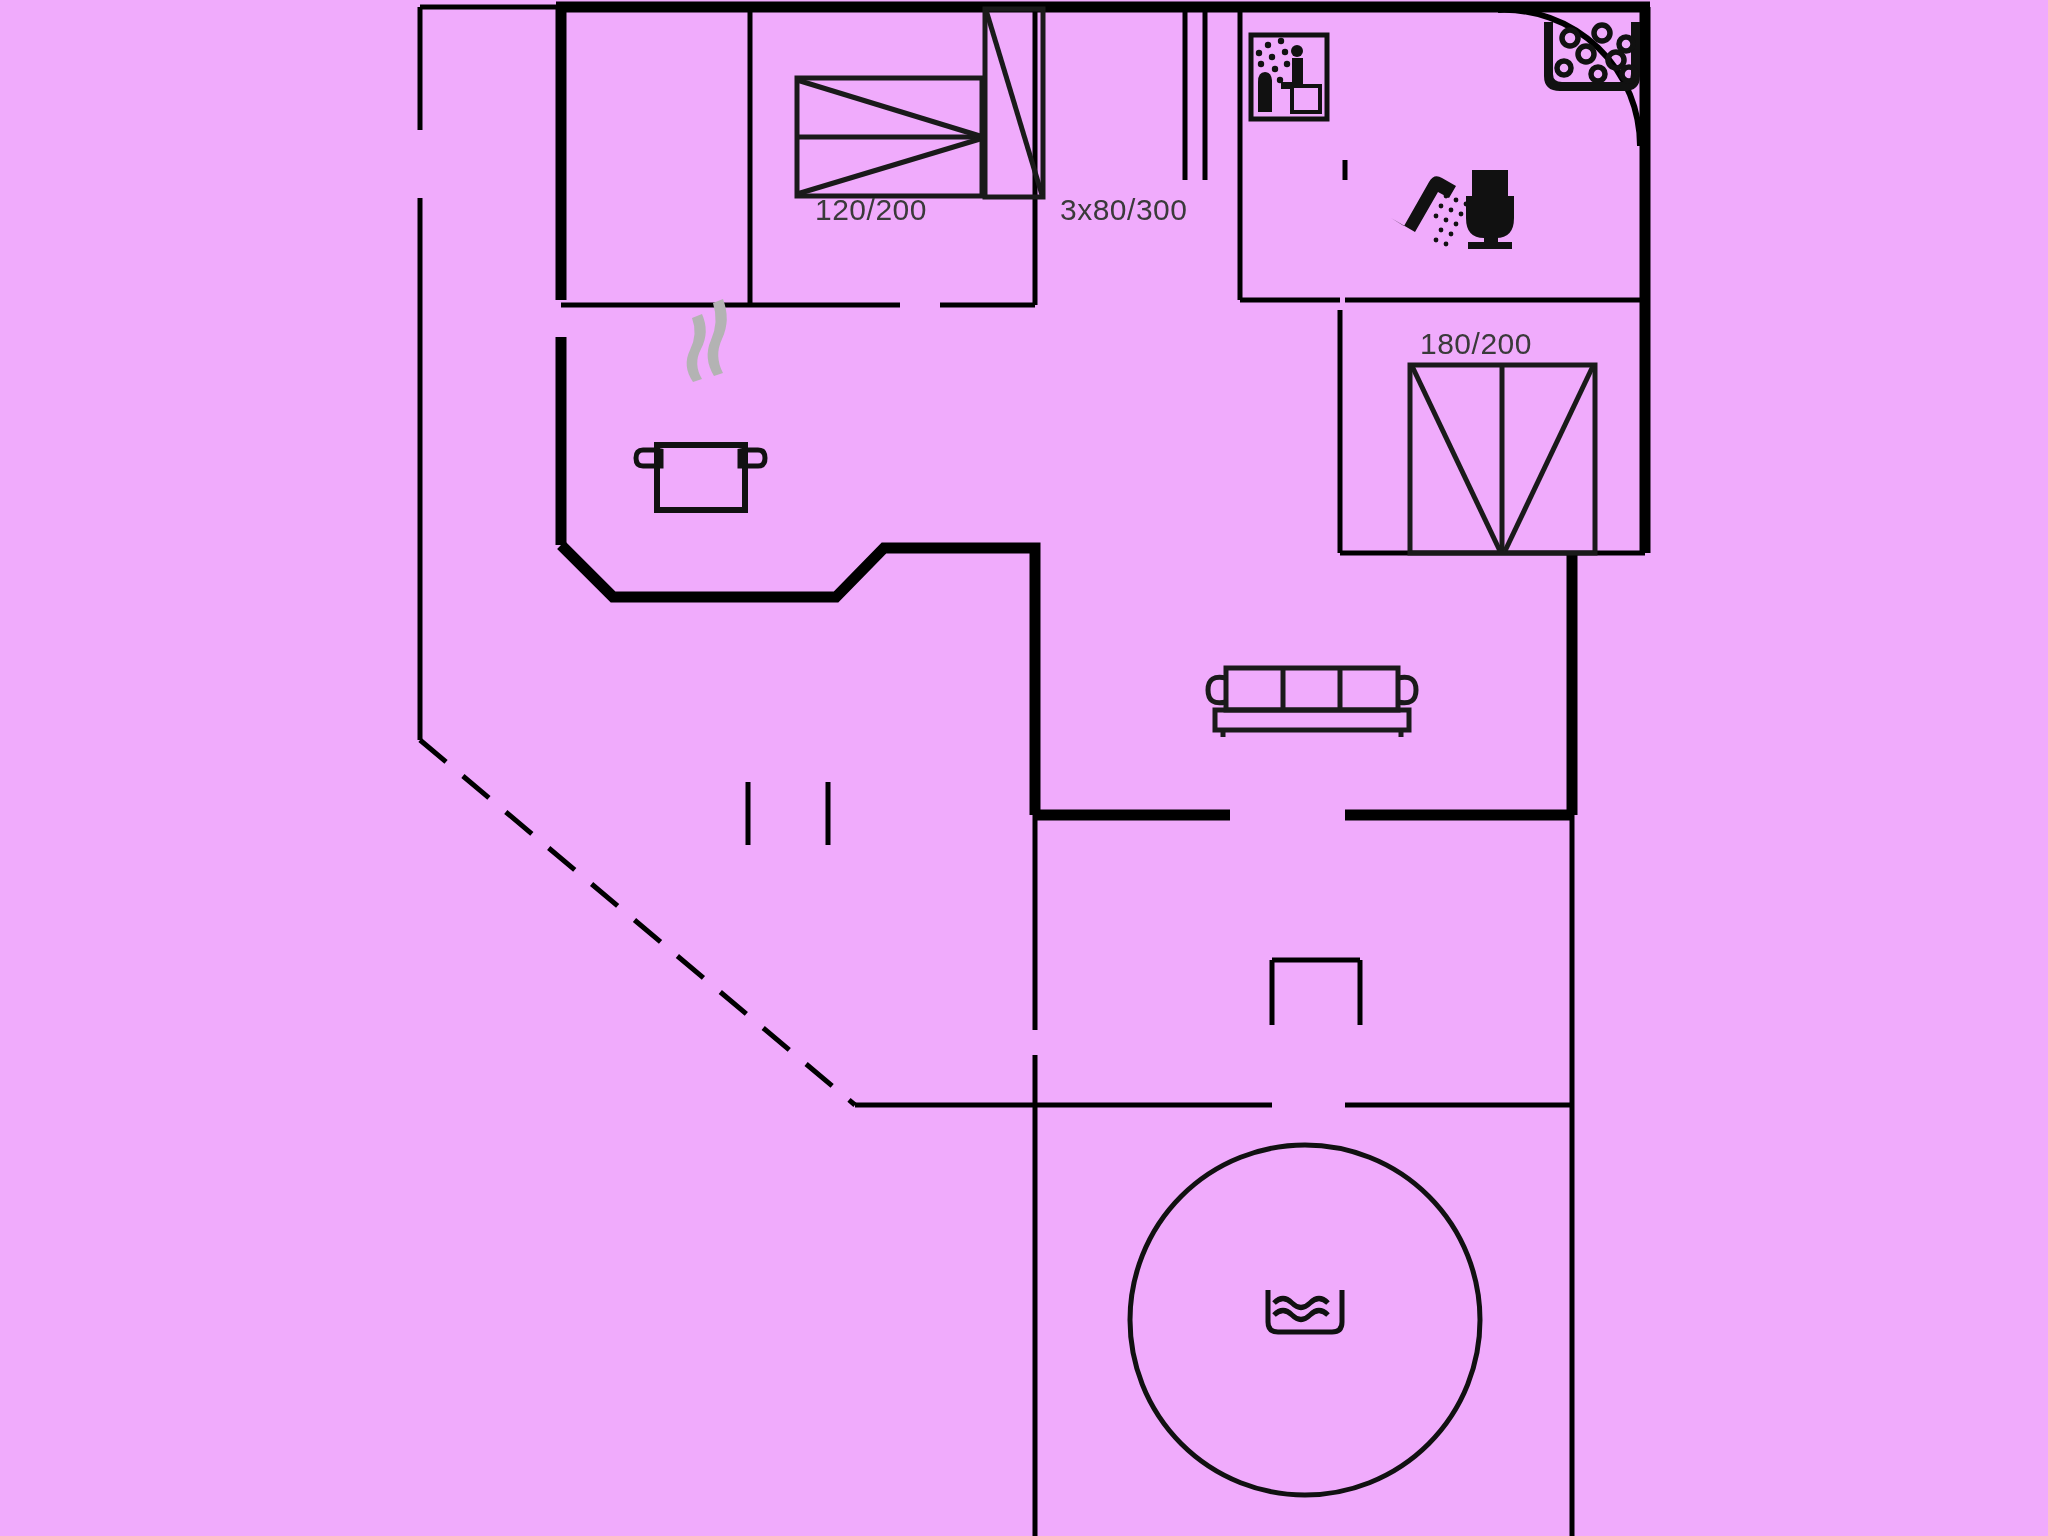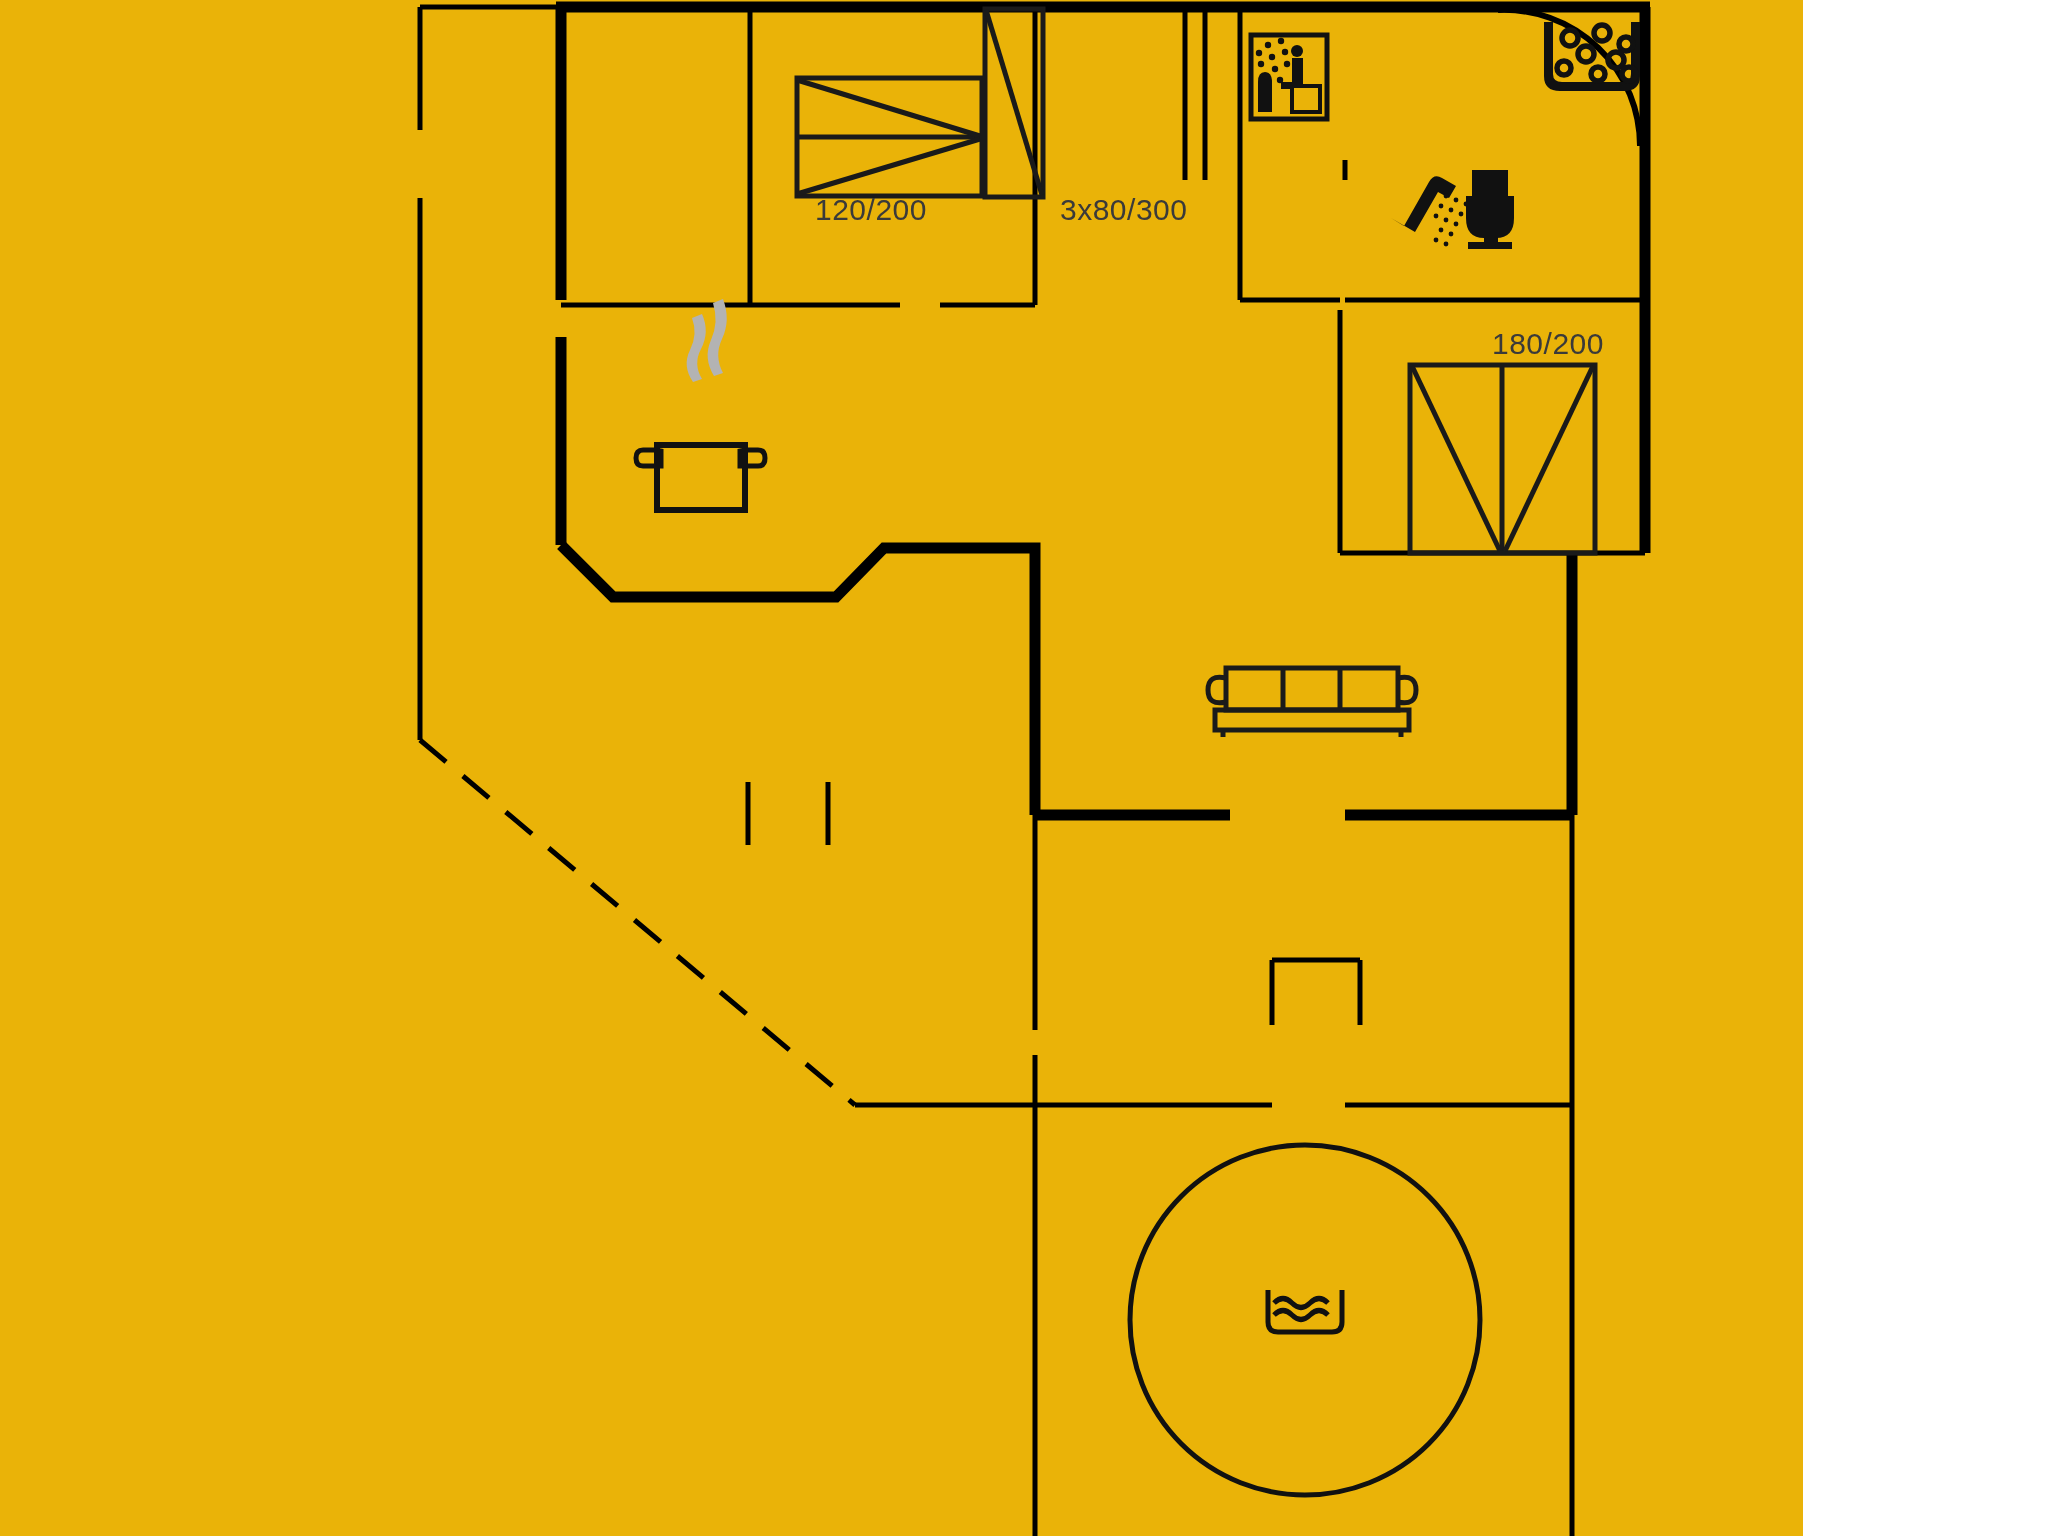--- a/index.html
+++ b/index.html
@@ -8,23 +8,23 @@
     background: #ffffff;
   }
   body {
     width: 2048px;
     height: 1536px;
     font-family: "Liberation Sans", sans-serif;
     overflow: hidden;
   }
   #floorplan-root {
     position: relative;
-    width: 1803px;
+    width: 2048px;
     height: 1536px;
-    background: #eab308;
+    background: #f0abfc;
   }
   #plan-svg {
     position: absolute;
     top: 0;
     left: 0;
     width: 2048px;
     height: 1536px;
   }
   .dim-label {
     position: absolute;
@@ -237,15 +237,15 @@
         <path d="M 1274 1315 q 9 -9 18 0 q 9 9 18 0 q 9 -9 18 0"></path>
       </g>
     </g>
 
   </svg>
 
   <div class="dim-label" style="left:815px; top:193px;">120/200</div>
 
   <div class="dim-label" style="left:1060px; top:193px;">3x80/300</div>
 
-  <div class="dim-label" style="left:1492px; top:327px;text-align:right;">180/200</div>
+  <div class="dim-label" style="left:1420px; top:327px;text-align:right;">180/200</div>
 
 </div>
 
 </body></html>

